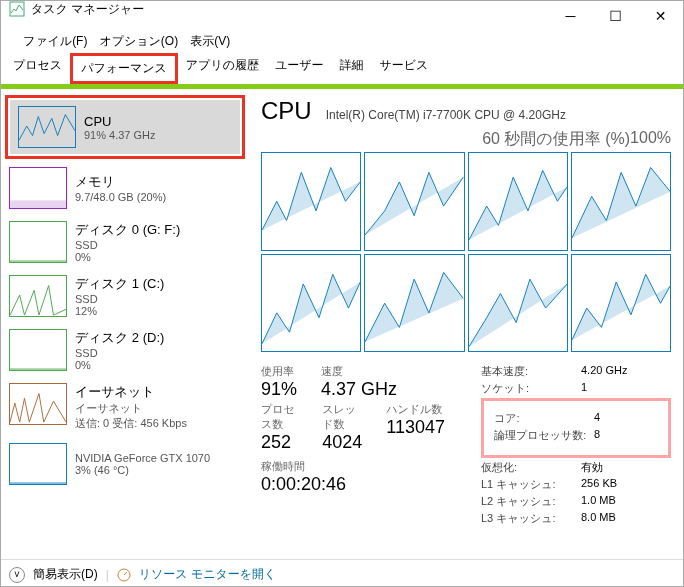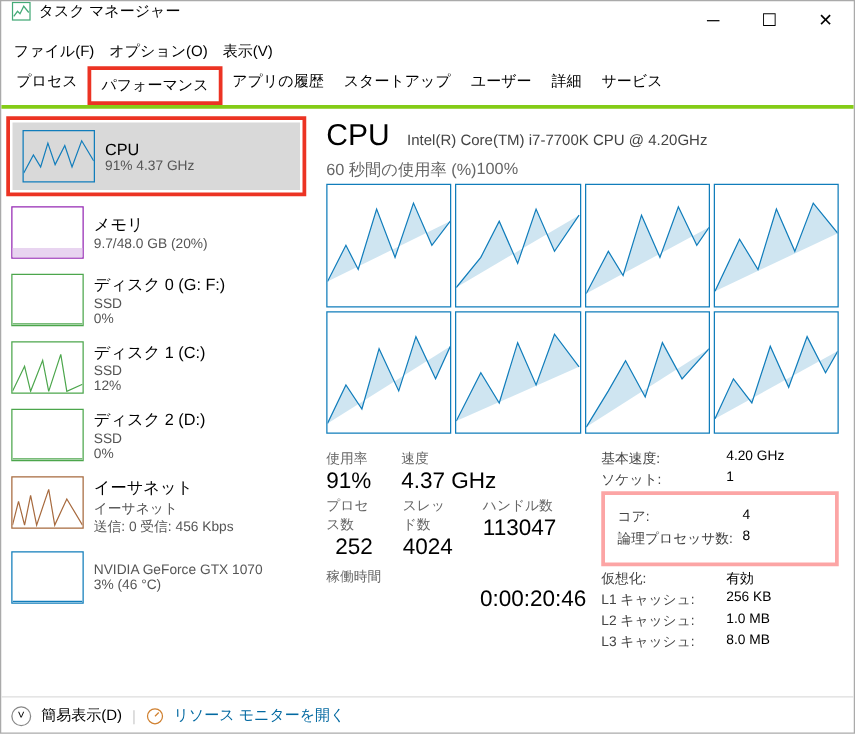--- a/index.html
+++ b/index.html
@@ -1,23 +1,23 @@
 <!DOCTYPE html>
 <html><head>
 <meta charset="utf-8">
 <style>
 * { box-sizing: border-box; margin: 0; padding: 0; }
 body { font-family: "Yu Gothic UI", "Meiryo", sans-serif; font-size: 12px; background: #fff; color: #000; width: 684px; height: 587px; overflow: hidden; border: 1px solid #aaa; position: relative; }
 .titlebar { height: 30px; display: flex; align-items: flex-start; padding: 0 0 0 8px; }
 .titlebar .icon { width: 16px; height: 16px; margin-right: 6px; }
 .titlebar .title { flex: 1; font-size: 12px; }
 .titlebar .wbtn { width: 45px; height: 30px; display: flex; align-items: center; justify-content: center; font-size: 14px; }
-.menubar { height: 20px; display: flex; align-items: center; padding: 0 4px; font-size: 12px; }
+.menubar { height: 20px; display: flex; align-items: center; padding: 0 16px; font-size: 12px; }
 .menubar span { padding: 2px 6px; }
-.tabs { display: flex; border-bottom: 3px solid #84cc16; padding: 0 4px; margin-top: 2px; }
+.tabs { display: flex; border-bottom: 5px solid #84cc16; padding: 0 4px; margin-top: 2px; }
 .tab { padding: 4px 8px; font-size: 12px; cursor: pointer; }
 .tab.active { position: relative; }
 .red-box-tab { border: 3px solid #ec3323; }
 .main { display: flex; height: 470px; }
 .sidebar { width: 248px; overflow-y: auto; padding: 4px 0; }
 .side-item { display: flex; padding: 6px 8px; cursor: pointer; }
 .side-item.selected { background: #d9d9d9; }
 .side-thumb { width: 58px; height: 42px; border: 1px solid #888; margin-right: 8px; position: relative; flex-shrink: 0; }
 .side-info { display: flex; flex-direction: column; justify-content: center; }
 .side-title { font-size: 13px; }
@@ -26,30 +26,30 @@
 .red-box-side { border: 3px solid #ec3323; padding: 2px; margin: 2px 4px; }
 .thumb-cpu { border-color: #117dbb; }
 .thumb-mem { border-color: #9528b4; }
 .thumb-disk { border-color: #4ca64c; }
 .thumb-eth { border-color: #a76a3e; }
 .thumb-gpu { border-color: #117dbb; }
 .detail { flex: 1; padding: 8px 12px; overflow: hidden; }
 .detail-head { display: flex; align-items: baseline; margin-bottom: 4px; }
 .detail-head h1 { font-size: 24px; font-weight: normal; margin-right: 14px; }
 .detail-head .sub { font-size: 12px; color: #444; }
-.chart-label { display: flex; justify-content: flex-start; font-size: 13px; color: #666; margin-bottom: 2px; }
+.chart-label { display: flex; justify-content: flex-end; font-size: 16px; color: #666; margin-bottom: 2px; }
 .chart-grid { display: grid; grid-template-columns: repeat(4, 1fr); grid-template-rows: repeat(2, 1fr); gap: 3px; height: 200px; margin-bottom: 12px; }
 .chart-cell { border: 1px solid #117dbb; position: relative; }
 .stats { display: flex; gap: 12px; }
 .stats-left { flex: 1; }
 .stats-right { width: 190px; }
 .stat-row { display: flex; margin-bottom: 2px; }
 .stat-col { margin-right: 24px; }
 .stat-label { font-size: 11px; color: #666; }
-.stat-val { font-size: 18px; text-align: right; }
+.stat-val { font-size: 18px; }
 .kv { display: flex; font-size: 11px; margin-bottom: 2px; }
 .kv .k { width: 100px; color: #444; }
 .kv .v { }
 .red-box-kv { border: 3px solid #fca5a5; padding: 10px; margin: 2px 0; }
 .footer { height: 30px; display: flex; align-items: center; padding: 0 8px; border-top: 1px solid #ddd; gap: 8px; font-size: 12px; }
 .footer .chev { width: 16px; height: 16px; border: 1px solid #888; border-radius: 50%; display: flex; align-items: center; justify-content: center; font-size: 10px; }
 .footer .link { color: #0369a1; }
 svg.spark { position: absolute; bottom: 0; left: 0; width: 100%; height: 100%; }
 </style>
 </head>
@@ -69,21 +69,20 @@
 <div class="menubar">
   <span>ファイル(F)</span>
   <span>オプション(O)</span>
   <span>表示(V)</span>
 </div>
 
 <div class="tabs">
   <div class="tab">プロセス</div>
   <div class="tab active red-box-tab">パフォーマンス</div>
   <div class="tab">アプリの履歴</div>
-  <div class="tab">スタートアップ</div>
   <div class="tab">ユーザー</div>
   <div class="tab">詳細</div>
   <div class="tab">サービス</div>
 </div>
 
 <div class="main">
   <div class="sidebar">
     <div class="red-box-side">
       <div class="side-item selected">
         <div class="side-thumb thumb-cpu">

